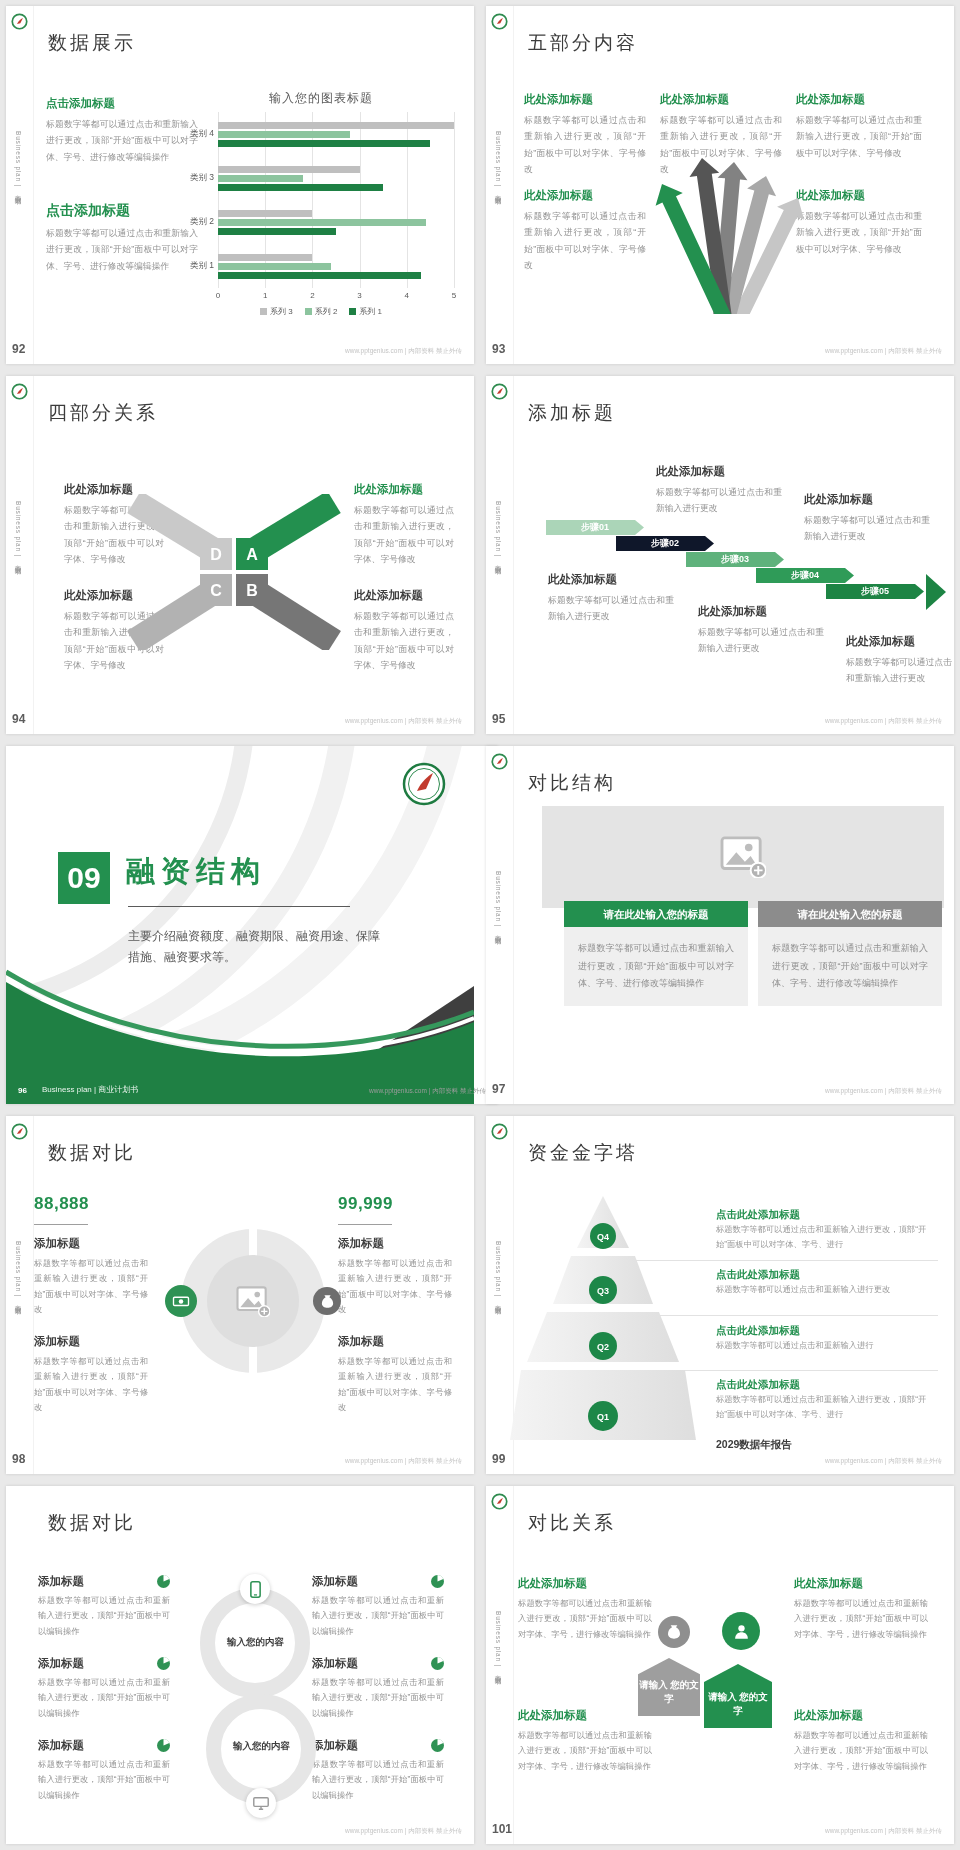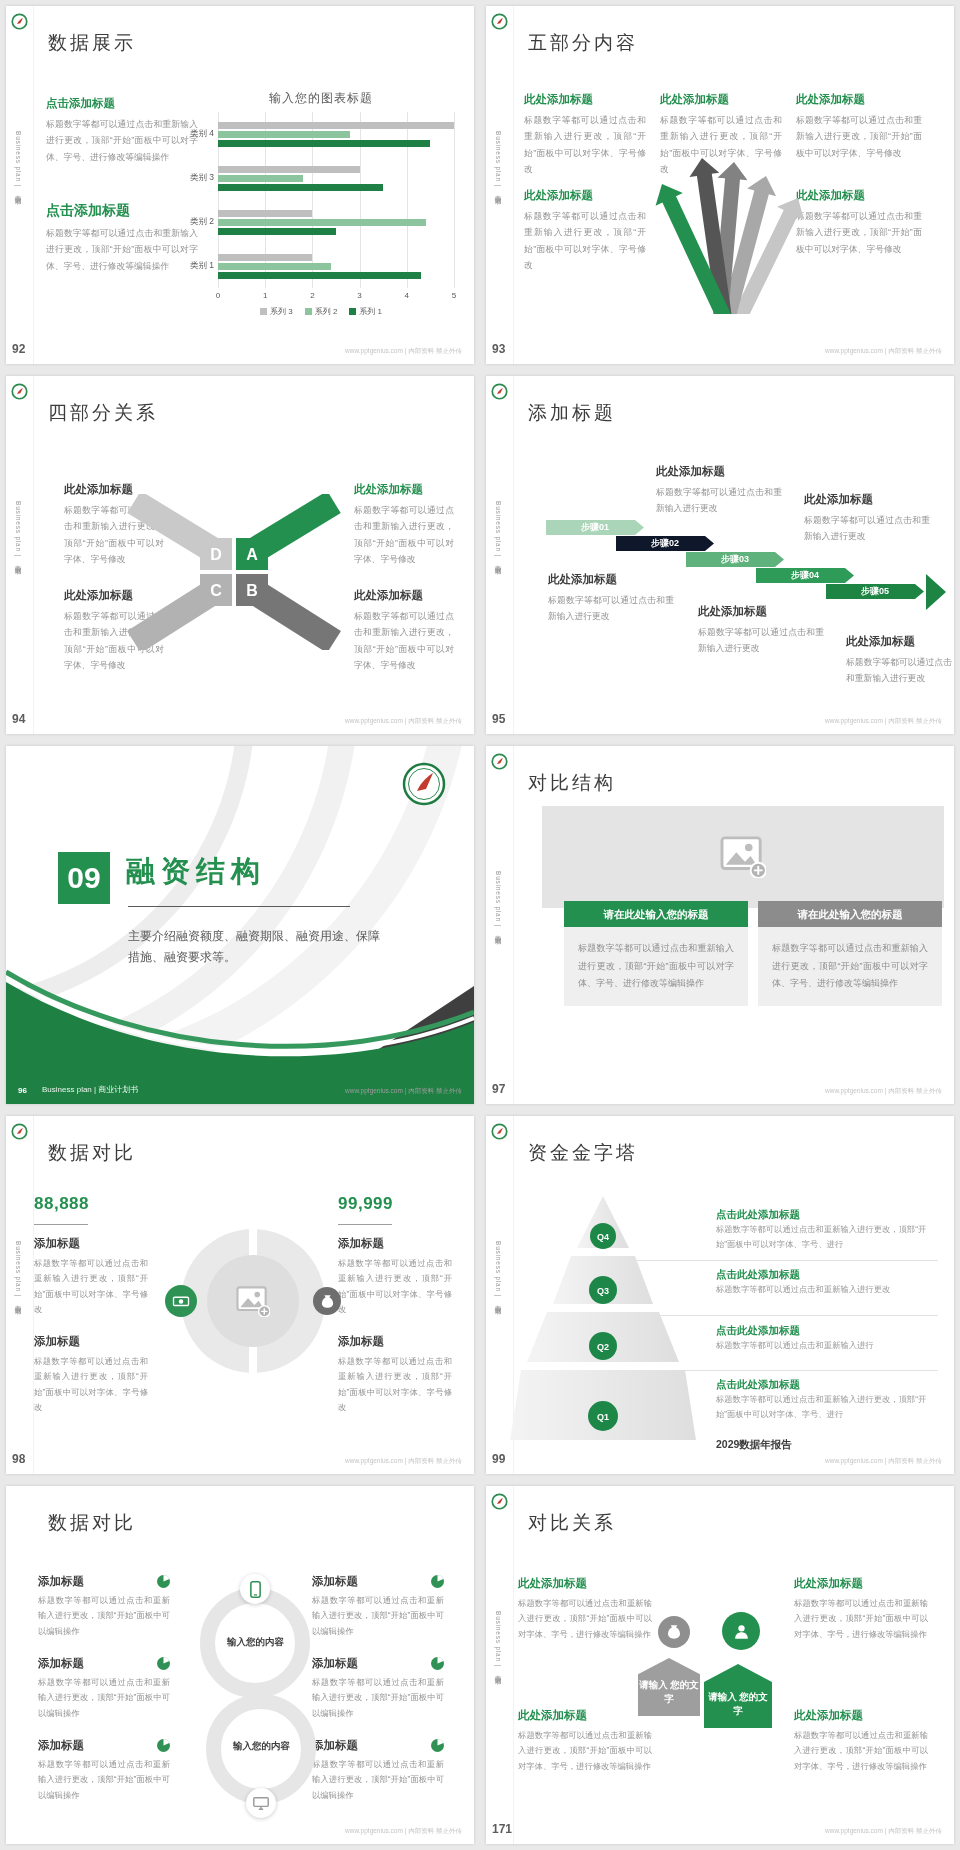--- a/index.html
+++ b/index.html
@@ -277,21 +277,21 @@
     </div>
     <div class="step" style="left:60px;top:144px;background:#abd5b8;">步骤01</div>
     <div class="step" style="left:130px;top:160px;background:#0f172a;">步骤02</div>
     <div class="step" style="left:200px;top:176px;background:#5fb27c;">步骤03</div>
     <div class="step" style="left:270px;top:192px;background:#2f9b58;">步骤04</div>
     <div class="step" style="left:340px;top:208px;background:#1d8444;">步骤05</div>
     <div class="step-tip" style="left:440px;top:198px;width:20px;height:36px;background:#1d8444;"></div>
     <span class="foot-url">www.pptgenius.com | 内部资料 禁止外传</span>
   </section>
 
-  <section class="card" style="left:6px;top:746px;">
+  <section class="card" style="left:6px;top:746px;padding-left:24px;">
     <svg style="position:absolute;left:0;top:0;" width="468" height="358" viewBox="0 0 468 358">
       <circle cx="-40" cy="-60" r="380" fill="none" stroke="#f1f1f1" stroke-width="26"></circle>
       <circle cx="-60" cy="-40" r="300" fill="none" stroke="#ededed" stroke-width="18"></circle>
       <circle cx="20" cy="-100" r="430" fill="none" stroke="#f3f3f3" stroke-width="34"></circle>
       <polygon points="290,358 468,240 468,358" fill="#3f3f3f"></polygon>
       <path d="M0,232 C140,316 330,328 468,272" stroke="#ffffff" stroke-width="4" fill="none"></path>
       <path d="M0,236 C140,320 330,332 468,276 L468,358 L0,358 Z" fill="#1f8044"></path>
       <path d="M0,226 C140,310 330,322 468,266" stroke="#35985c" stroke-width="5" fill="none"></path>
     </svg>
     <span style="position:absolute;left:396px;top:16px;width:44px;height:44px;">
@@ -528,21 +528,21 @@
     <span class="foot-url">www.pptgenius.com | 内部资料 禁止外传</span>
   </section>
 
   <section class="card" style="left:486px;top:1486px;">
     <div class="side">
       <span class="slogo"><svg viewBox="0 0 20 20" width="17" height="17">
             <circle cx="10" cy="10" r="8.5" fill="#fff" stroke="#2e8b4f" stroke-width="2"></circle>
             <path d="M7 13 C9 9 12 7 14 6 L11 12 Z" fill="#c23b2e"></path>
           </svg></span>
       <span class="vtext">Business plan | 商业计划书</span>
-      <span class="pageno">171</span>
+      <span class="pageno">101</span>
     </div>
     <div class="stitle">对比关系</div>
     <div class="tb" style="left:32px;top:90px;width:134px;">
       <div class="th">此处添加标题</div>
       <div class="bd sm">标题数字等都可以通过点击和重新输入进行更改，顶部“开始”面板中可以对字体、字号，进行修改等编辑操作</div>
     </div>
     <div class="tb" style="left:308px;top:90px;width:134px;">
       <div class="th">此处添加标题</div>
       <div class="bd sm">标题数字等都可以通过点击和重新输入进行更改，顶部“开始”面板中可以对字体、字号，进行修改等编辑操作</div>
     </div>

